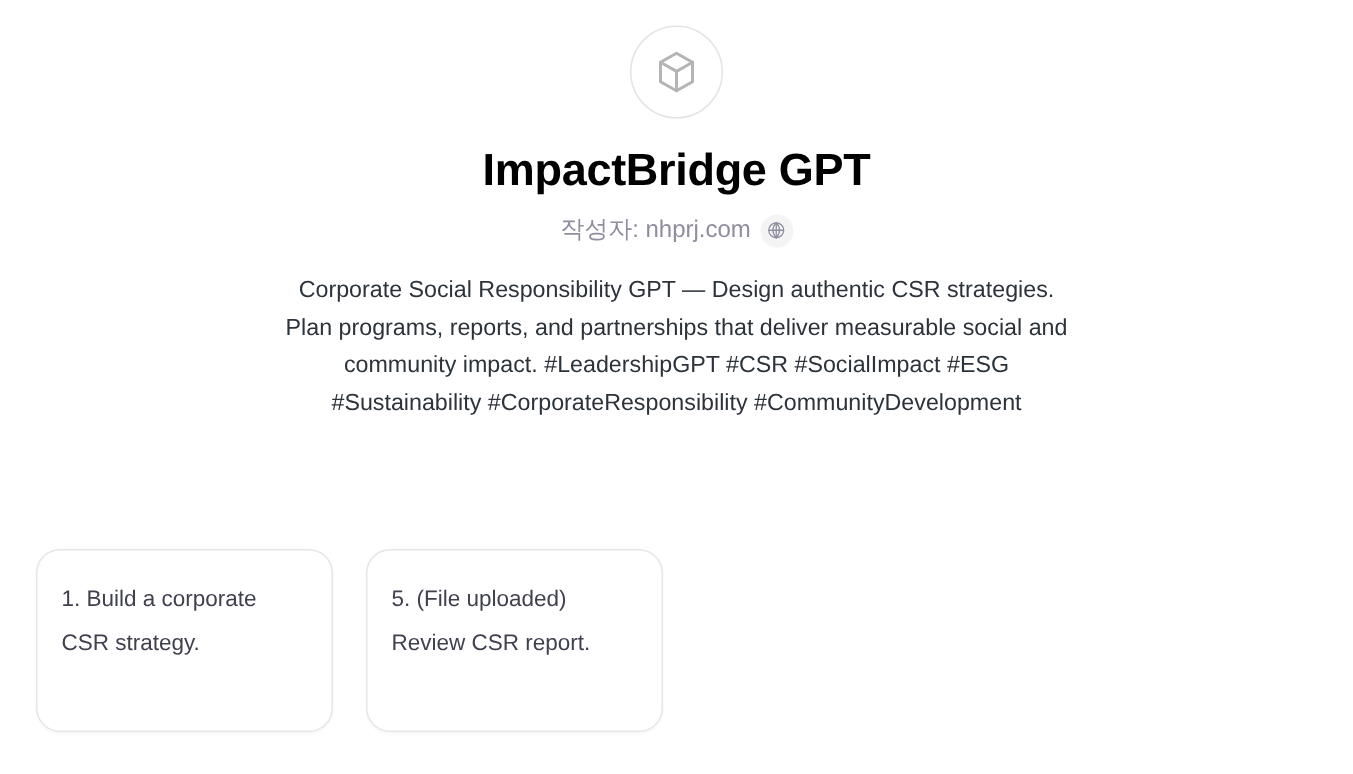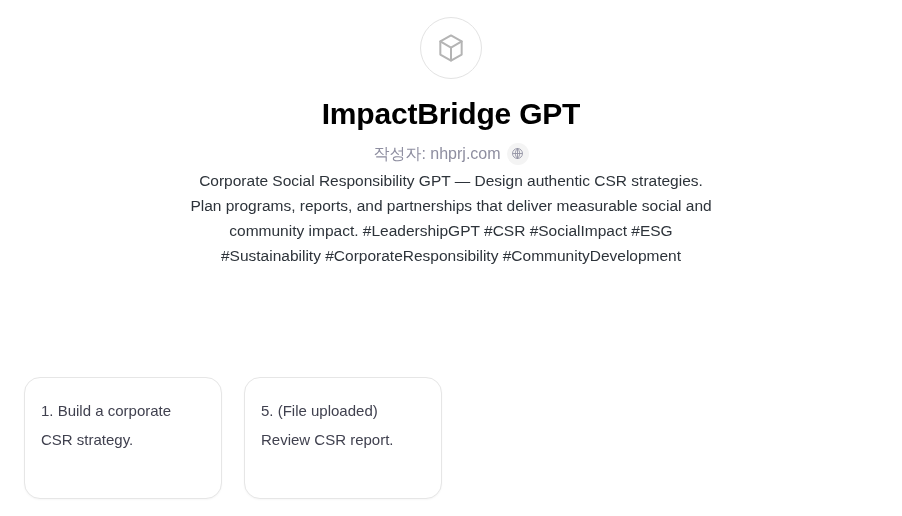--- a/index.html
+++ b/index.html
@@ -68,33 +68,33 @@
     background: #f4f4f4;
     display: flex;
     align-items: center;
     justify-content: center;
     flex: none;
   }
   .globe-badge svg { display: block; }
 
   
   .description {
-    margin-top: 3px;
+    margin-top: 16px;
     width: 530px;
     text-align: center;
     font-size: 15.5px;
     line-height: 25px;
     color: #2d333a;
   }
 
   
   .cards {
     position: absolute;
     left: 24px;
-    top: 377px;
+    top: 366px;
     width: 858px;
     display: flex;
     gap: 22px;
   }
   .card {
     width: 198px;
     height: 122px;
     box-sizing: border-box;
     border: 1px solid #e6e6e6;
     border-radius: 16px;

